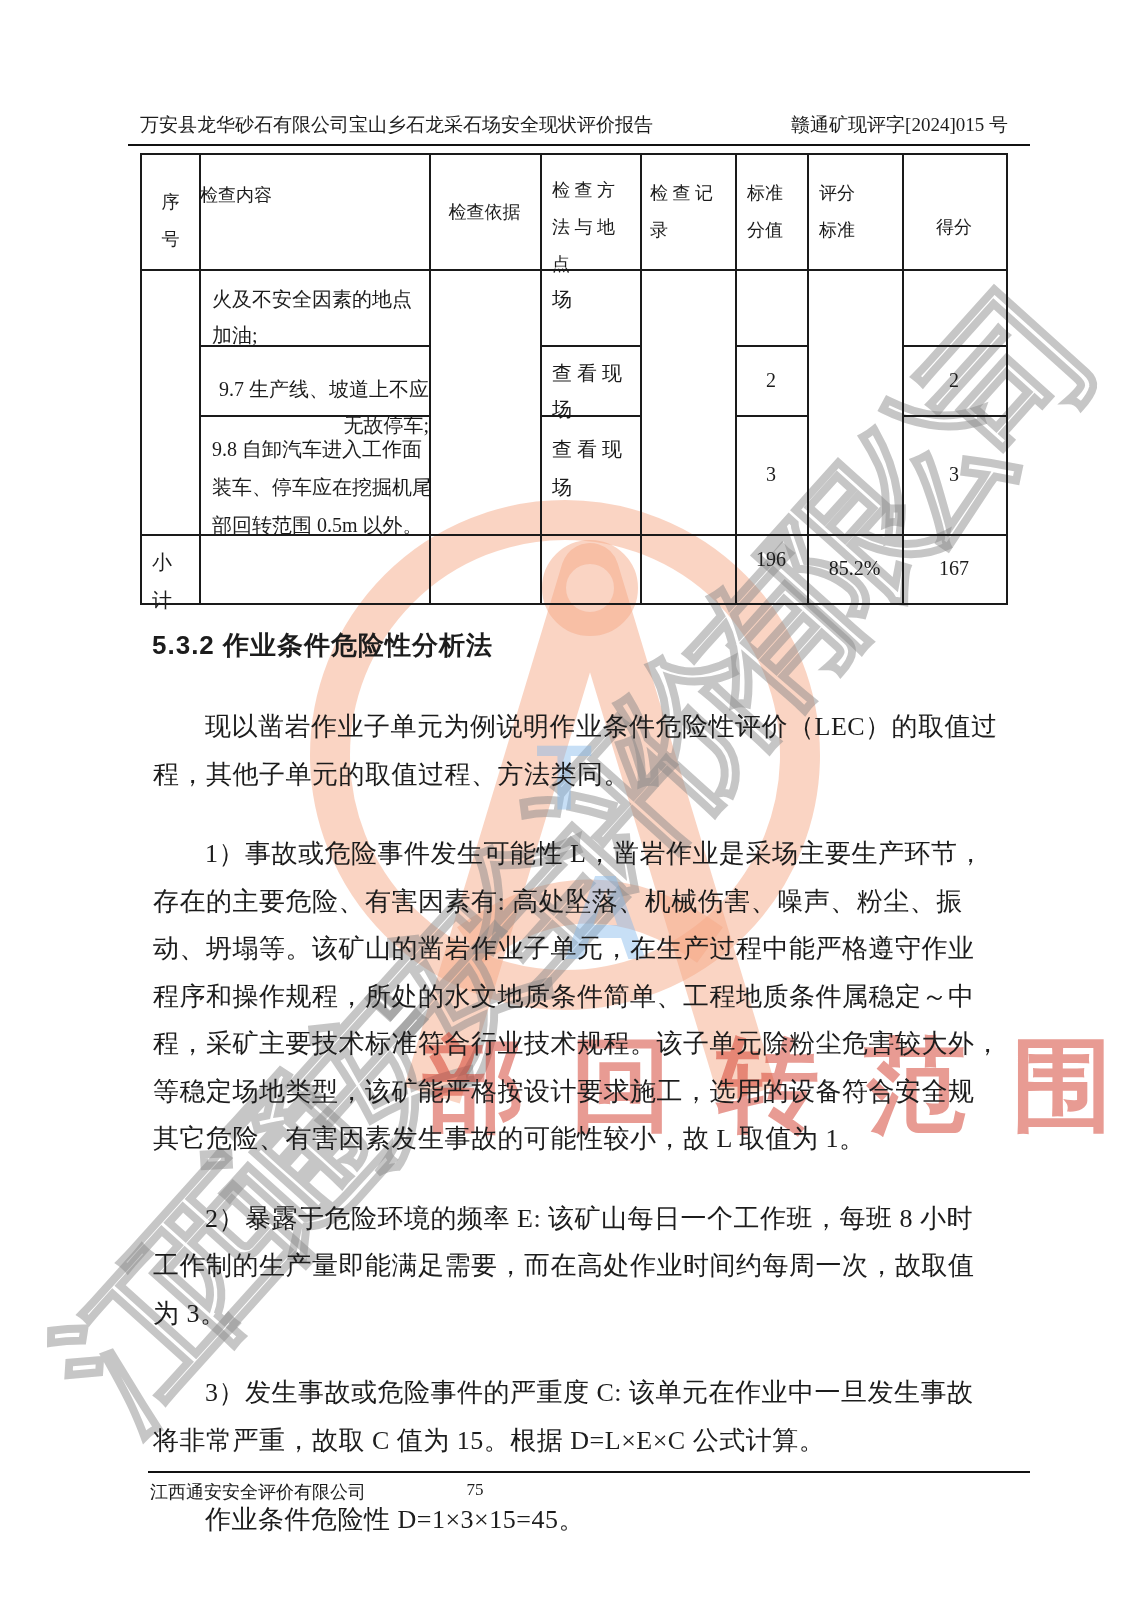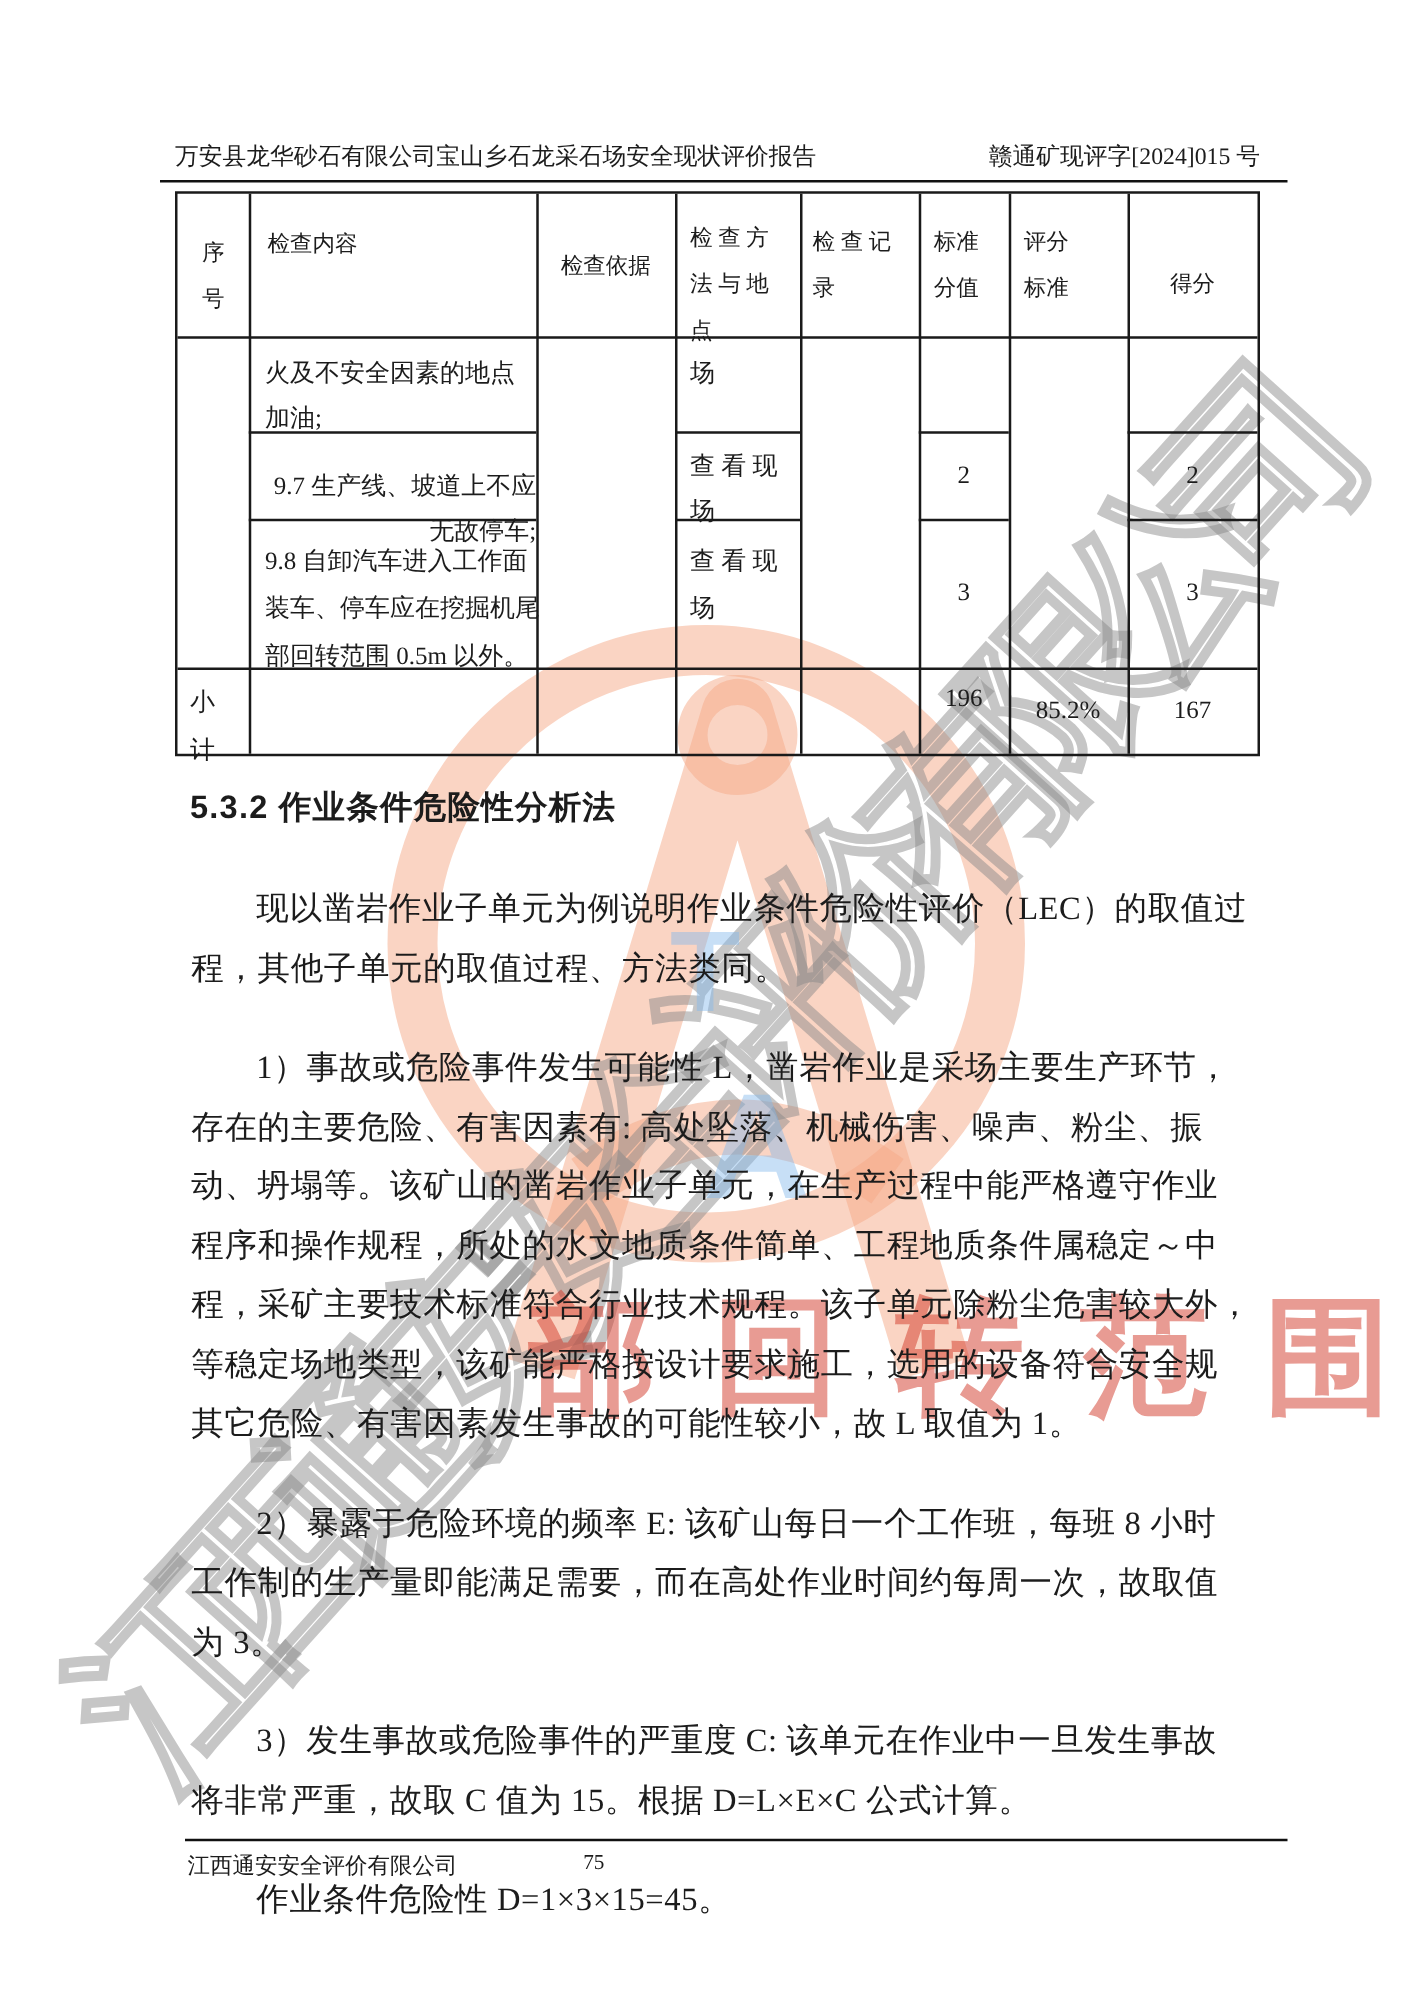--- a/index.html
+++ b/index.html
@@ -91,21 +91,21 @@
     <div class="hl" style="left:593px;top:190px;width:72px;"></div>
     <div class="hl" style="left:760px;top:190px;width:104px;"></div>
     <div class="hl" style="left:57px;top:260px;width:230px;"></div>
     <div class="hl" style="left:398px;top:260px;width:100px;"></div>
     <div class="hl" style="left:593px;top:260px;width:72px;"></div>
     <div class="hl" style="left:760px;top:260px;width:104px;"></div>
     <div class="hl" style="left:0;top:379px;width:864px;"></div>
 
     <div class="cell thc" style="left:0;top:29px;width:57px;text-align:center;line-height:37px;">序
 号</div>
-    <div class="cell thc" style="left:72px;top:0;width:215px;height:80px;display:flex;align-items:center;">检查内容</div>
+    <div class="cell thc" style="left:58px;top:0;width:215px;height:80px;display:flex;align-items:center;">检查内容</div>
     <div class="cell thc" style="left:287px;top:0;width:111px;height:114px;display:flex;align-items:center;justify-content:center;">检查依据</div>
     <div class="cell thc" style="left:410px;top:17px;width:88px;line-height:37px;">检 查 方
 法 与 地
 点</div>
     <div class="cell thc" style="left:508px;top:20px;width:85px;line-height:37px;">检 查 记
 录</div>
     <div class="cell thc" style="left:605px;top:20px;width:60px;line-height:37px;">标准
 分值</div>
     <div class="cell thc" style="left:677px;top:20px;width:83px;line-height:37px;">评分
 标准</div>

